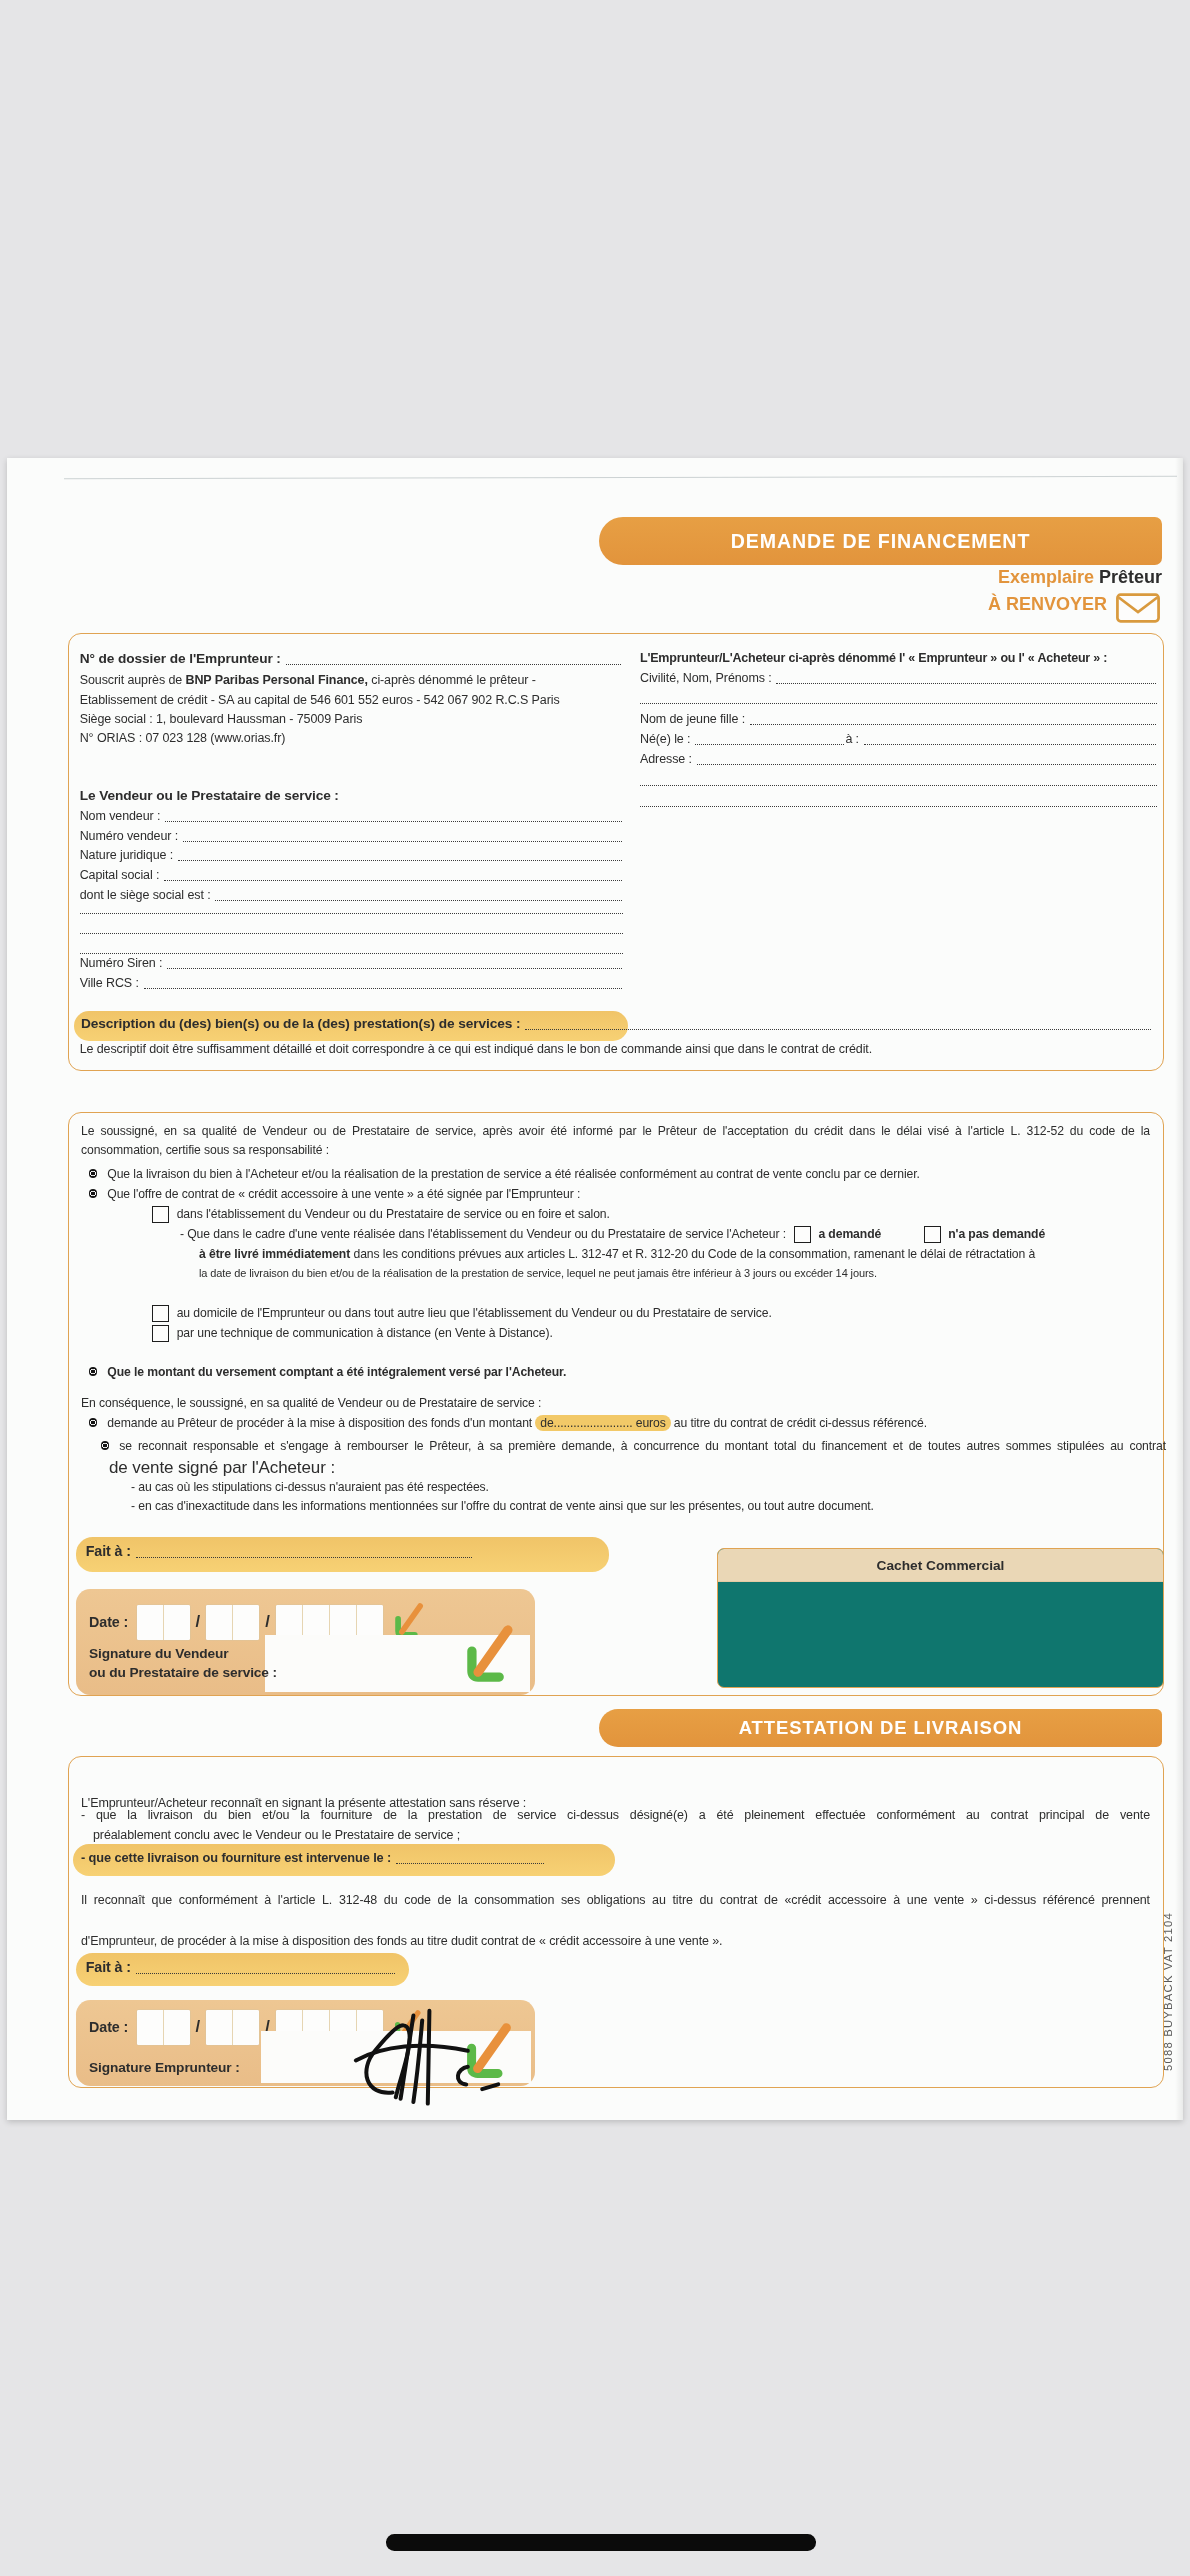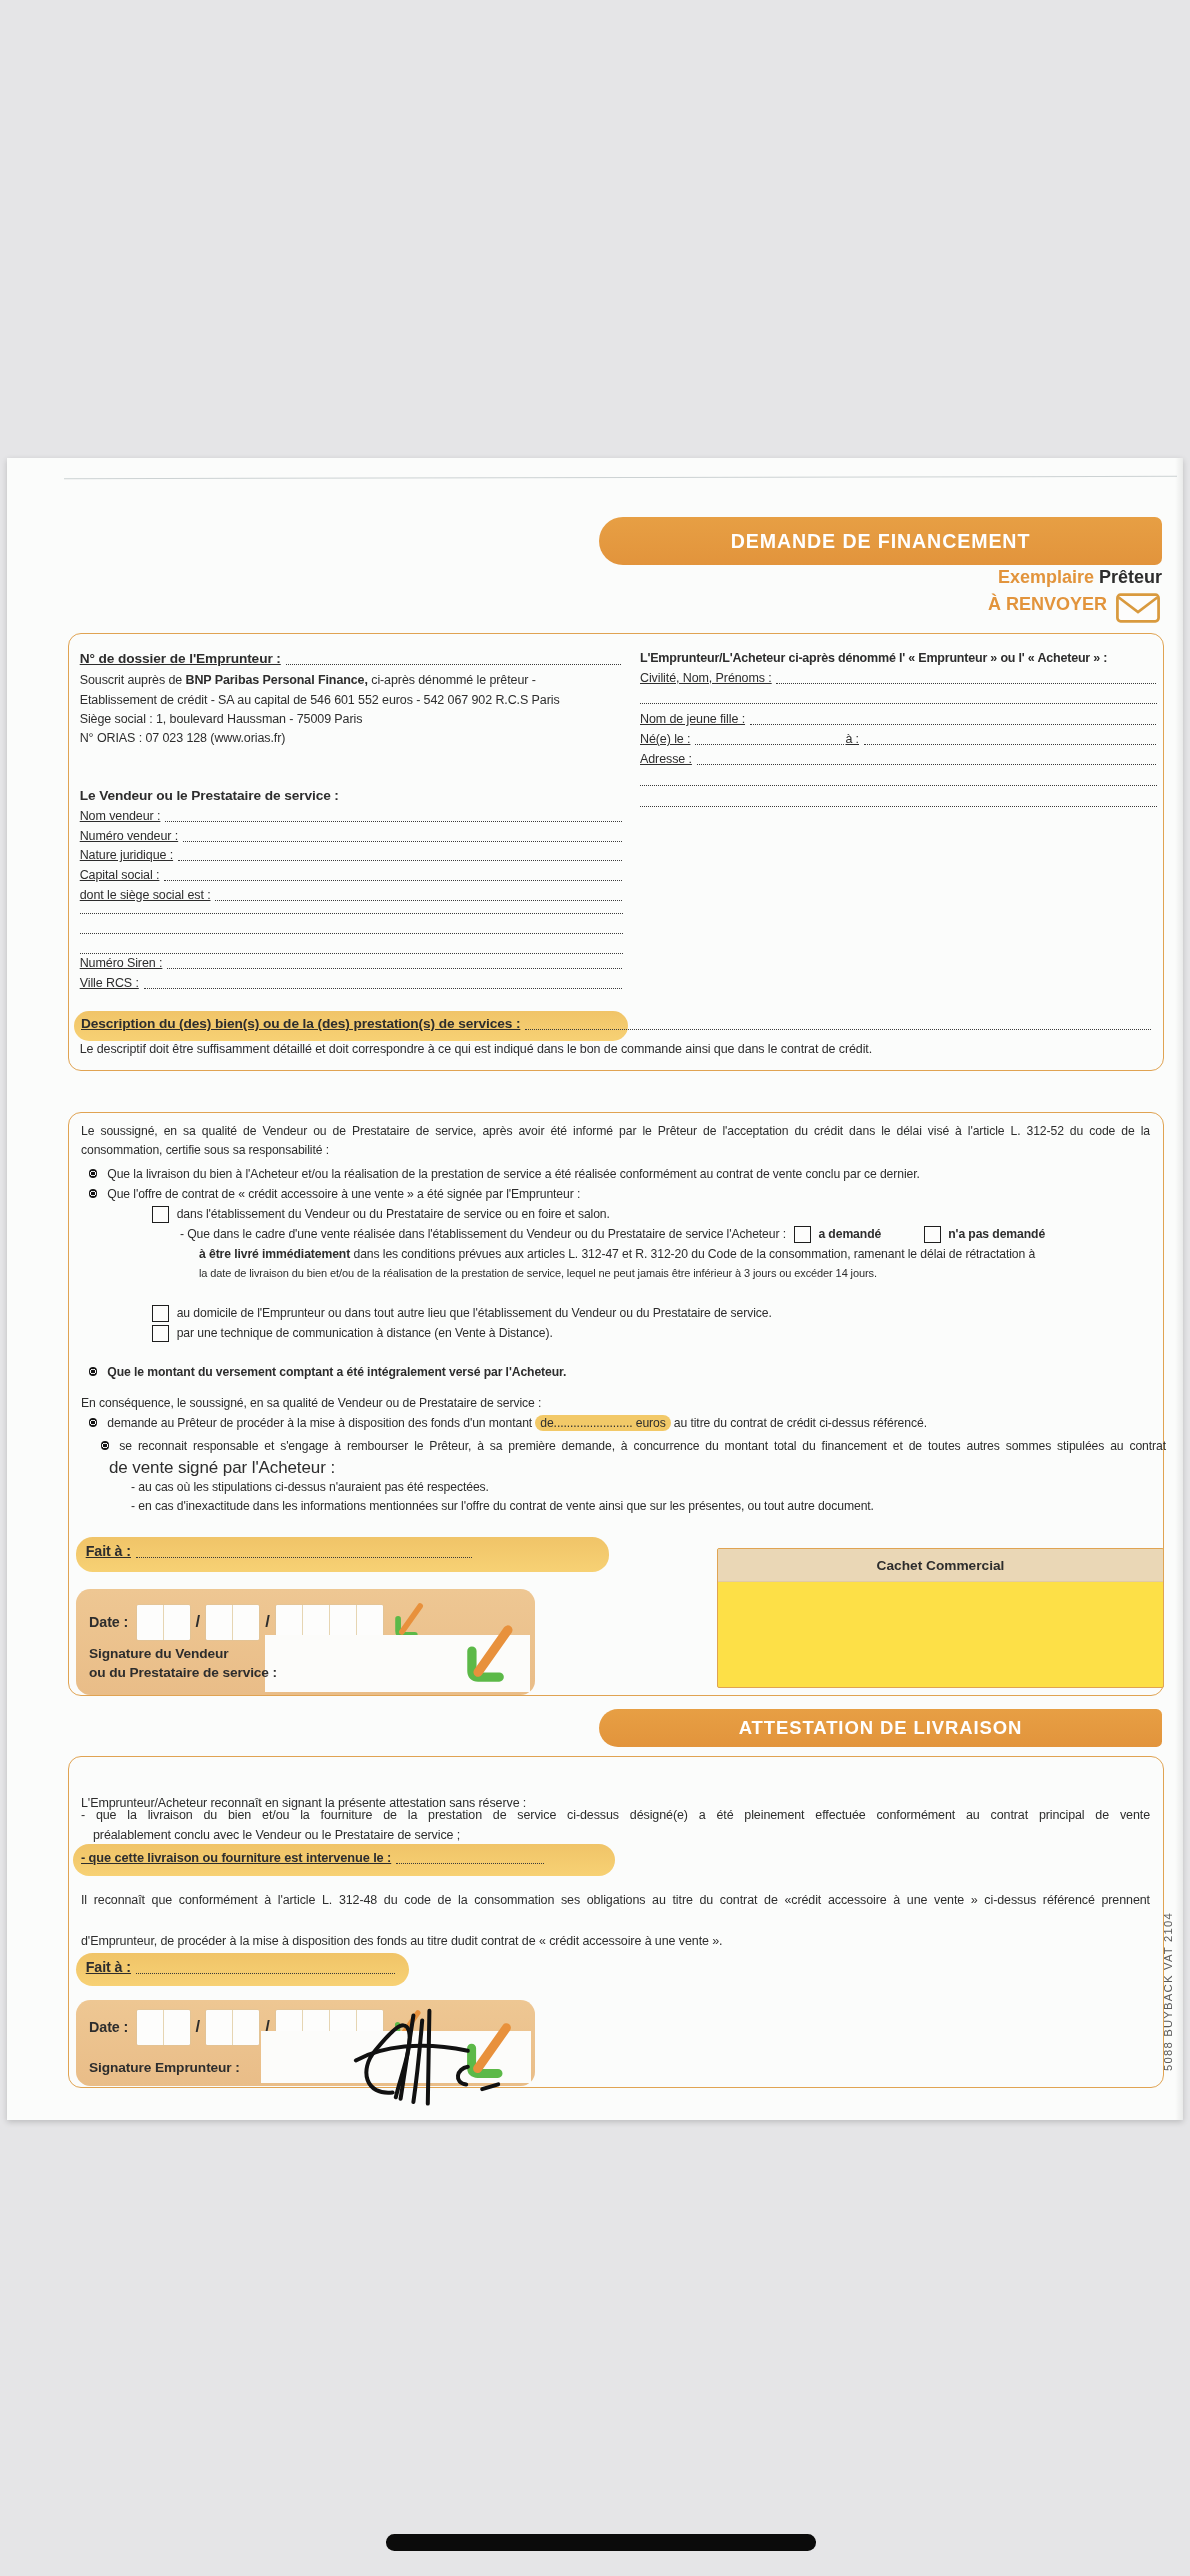--- a/index.html
+++ b/index.html
@@ -8,21 +8,21 @@
   .screen{position:absolute;inset:0;}
   .sheet{position:absolute;left:7.1px;top:458px;width:1176px;height:1662px;
          background:#fbfcfb;box-shadow:0 1.8px 6px rgba(0,0,0,.18);}
   .scan-edge{position:absolute;left:57px;top:19px;width:1113px;height:1.2px;background:#ccd2d3;transform:rotate(-0.12deg);}
   .scan-right{position:absolute;right:0;top:0;width:8.3px;height:100%;background:linear-gradient(to right,rgba(0,0,0,0),rgba(0,0,0,.07));}
 
   
   .t{font-size:12.5px;line-height:1.15;color:#2d2d2d;letter-spacing:-0.1px;}
   .b{font-weight:700;}
   .abs{position:absolute;}
-  .row{position:absolute;display:flex;align-items:flex-end;text-decoration:underline;}
+  .row{position:absolute;display:flex;align-items:flex-end;}
   .dl{flex:1;border-bottom:1.5px dotted #3a3a3a;margin:0 1.2px 1.8px 4.8px;min-width:14.3px;}
   .dotrow{position:absolute;border-bottom:1.5px dotted #3a3a3a;}
 
   
   .banner{position:absolute;background:linear-gradient(#e79f44,#e2943c);
           border-radius:24px 7.1px 7.1px 24px;display:flex;align-items:center;justify-content:center;
           color:#fff;font-weight:700;font-size:19.6px;letter-spacing:0.9px;}
 
   .orange{color:#e2943c;}
   .box{position:absolute;border:1.8px solid #e0a352;border-radius:13px;background:transparent;}
@@ -38,21 +38,21 @@
 
   .stretch{text-align:justify;text-align-last:justify;}
 
   .tanbox{position:absolute;background:linear-gradient(#eec793,#e9bd88);border-radius:14.3px;}
   .dcells{display:flex;background:#fdfdfc;border-radius:1.8px;overflow:hidden;box-shadow:0 0 0 0.6px #dcc49b;}
   .dcell{width:26px;height:35px;border-right:1.2px solid #e6d5b2;background:#fdfdfc;}
   .dcell:last-child{border-right:none;}
   .slash{font-weight:700;font-size:16.7px;margin:0 6px;color:#2d2d2d;align-self:center;}
   .whitepad{position:absolute;background:#fcfcfa;}
 
-  .cachet{position:absolute;border:1.8px solid #e0a352;border-radius:2px;background:#fde047;overflow:hidden;}
+  .cachet{position:absolute;border:1.8px solid #e0a352;border-radius:7px;background:#0f766e;overflow:hidden;}
   .cachet-head{height:32px;background:#ead7b6;display:flex;align-items:center;justify-content:center;
                font-weight:700;font-size:13.7px;border-bottom:1.2px solid #e3cba4;}
 
   .sidecode{position:absolute;writing-mode:vertical-rl;transform:rotate(180deg);
             font-size:11.3px;color:#5a5a5a;letter-spacing:1.2px;white-space:nowrap;}
 
   .home-bar{position:absolute;left:386px;top:2534px;width:430px;height:16.7px;border-radius:8.3px;background:#0b0b0b;}
 </style>
 </head>
 <body>

